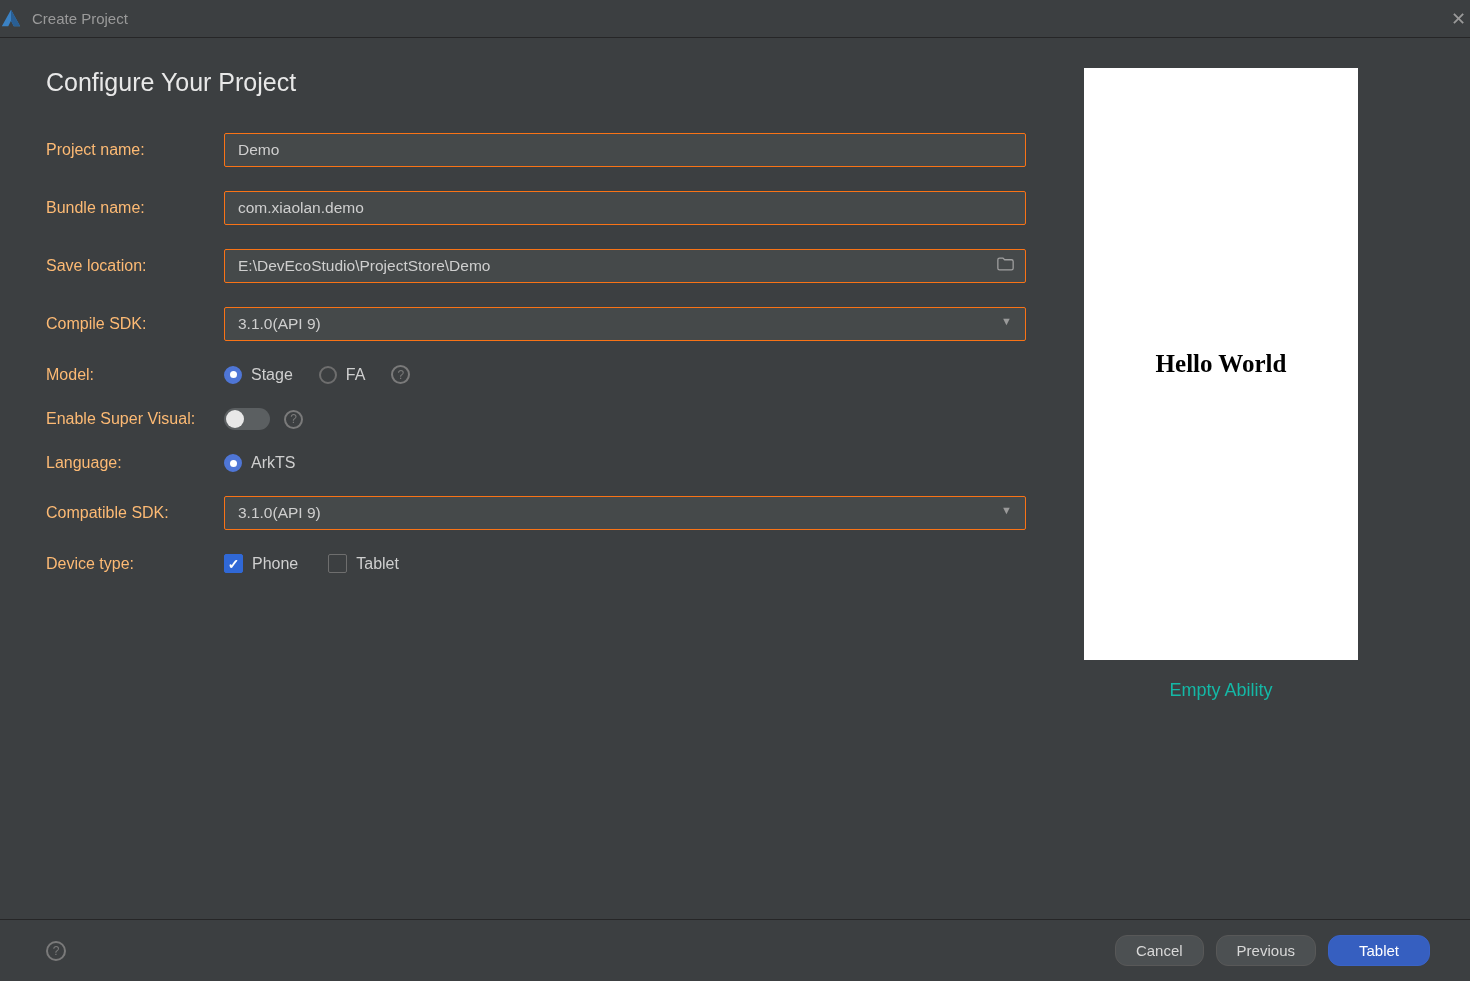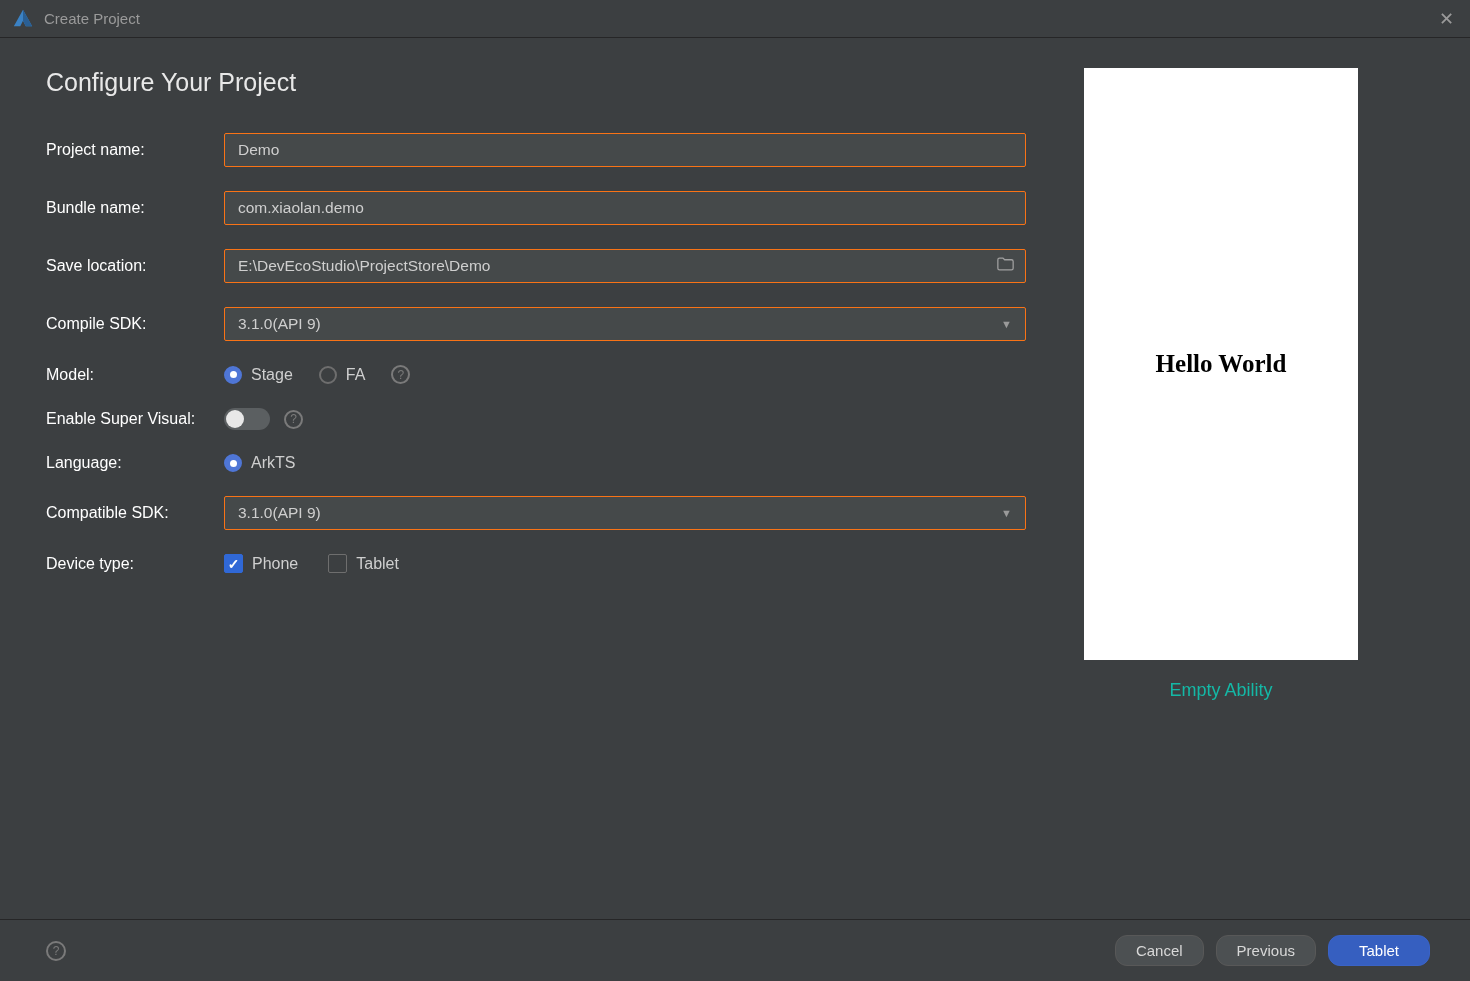--- a/index.html
+++ b/index.html
@@ -1,35 +1,35 @@
 <!DOCTYPE html>
 <html><head>
 <meta charset="utf-8">
 <style>
 * { box-sizing: border-box; margin: 0; padding: 0; font-family: -apple-system, "Segoe UI", Arial, sans-serif; }
 body { background: #3c3f41; color: #bbbbbb; width: 1470px; height: 981px; overflow: hidden; display: flex; flex-direction: column; }
 
-.titlebar { height: 38px; display: flex; align-items: center; padding: 0 12px; border-bottom: 1px solid #262627; }
+.titlebar { height: 38px; display: flex; align-items: center; padding: 0 0; border-bottom: 1px solid #262627; }
 .titlebar .logo { width: 22px; height: 22px; margin-right: 10px; display: flex; align-items: center; justify-content: center; }
 .titlebar .title { color: #9a9a9a; font-size: 15px; }
 .titlebar .spacer { flex: 1; }
 .titlebar .close { color: #9a9a9a; font-size: 18px; cursor: pointer; padding: 4px; }
 
 .content { flex: 1; display: flex; padding: 30px 40px 0 46px; }
 
 .form-col { flex: 1; max-width: 980px; }
 .page-title { color: #e8e8e8; font-size: 25px; font-weight: 500; margin-bottom: 36px; }
 
 .row { display: flex; align-items: center; margin-bottom: 24px; }
-.label { width: 178px; color: #ffffff; font-size: 16px; }
+.label { width: 178px; color: #fdba74; font-size: 16px; }
 .field { flex: 1; }
 
 .text-input, .select { width: 100%; background: #45494a; border: 1px solid #f97316; color: #cfcfcf; font-size: 15.5px; padding: 7px 13px; border-radius: 2px; }
 .text-input { height: 34px; }
-.select { height: 34px; display: flex; align-items: center; justify-content: space-between; cursor: pointer; }
+.select { height: 34px; display: flex; justify-content: space-between; cursor: pointer; }
 .select .chev { color: #9a9a9a; font-size: 11px; }
 
 .input-wrap { position: relative; }
 .input-wrap .folder-icon { position: absolute; right: 12px; top: 50%; transform: translateY(-50%); color: #a0a0a0; cursor: pointer; }
 
 .radio-group { display: flex; align-items: center; gap: 26px; text-align: right; }
 .radio { display: flex; align-items: center; gap: 9px; cursor: pointer; }
 .radio-circle { width: 18px; height: 18px; border-radius: 50%; border: 2px solid #6e6e6e; display: flex; align-items: center; justify-content: center; }
 .radio-circle.checked { border-color: #4f76d6; background: #4f76d6; }
 .radio-circle.checked::after { content: ""; width: 7px; height: 7px; border-radius: 50%; background: #fff; }

